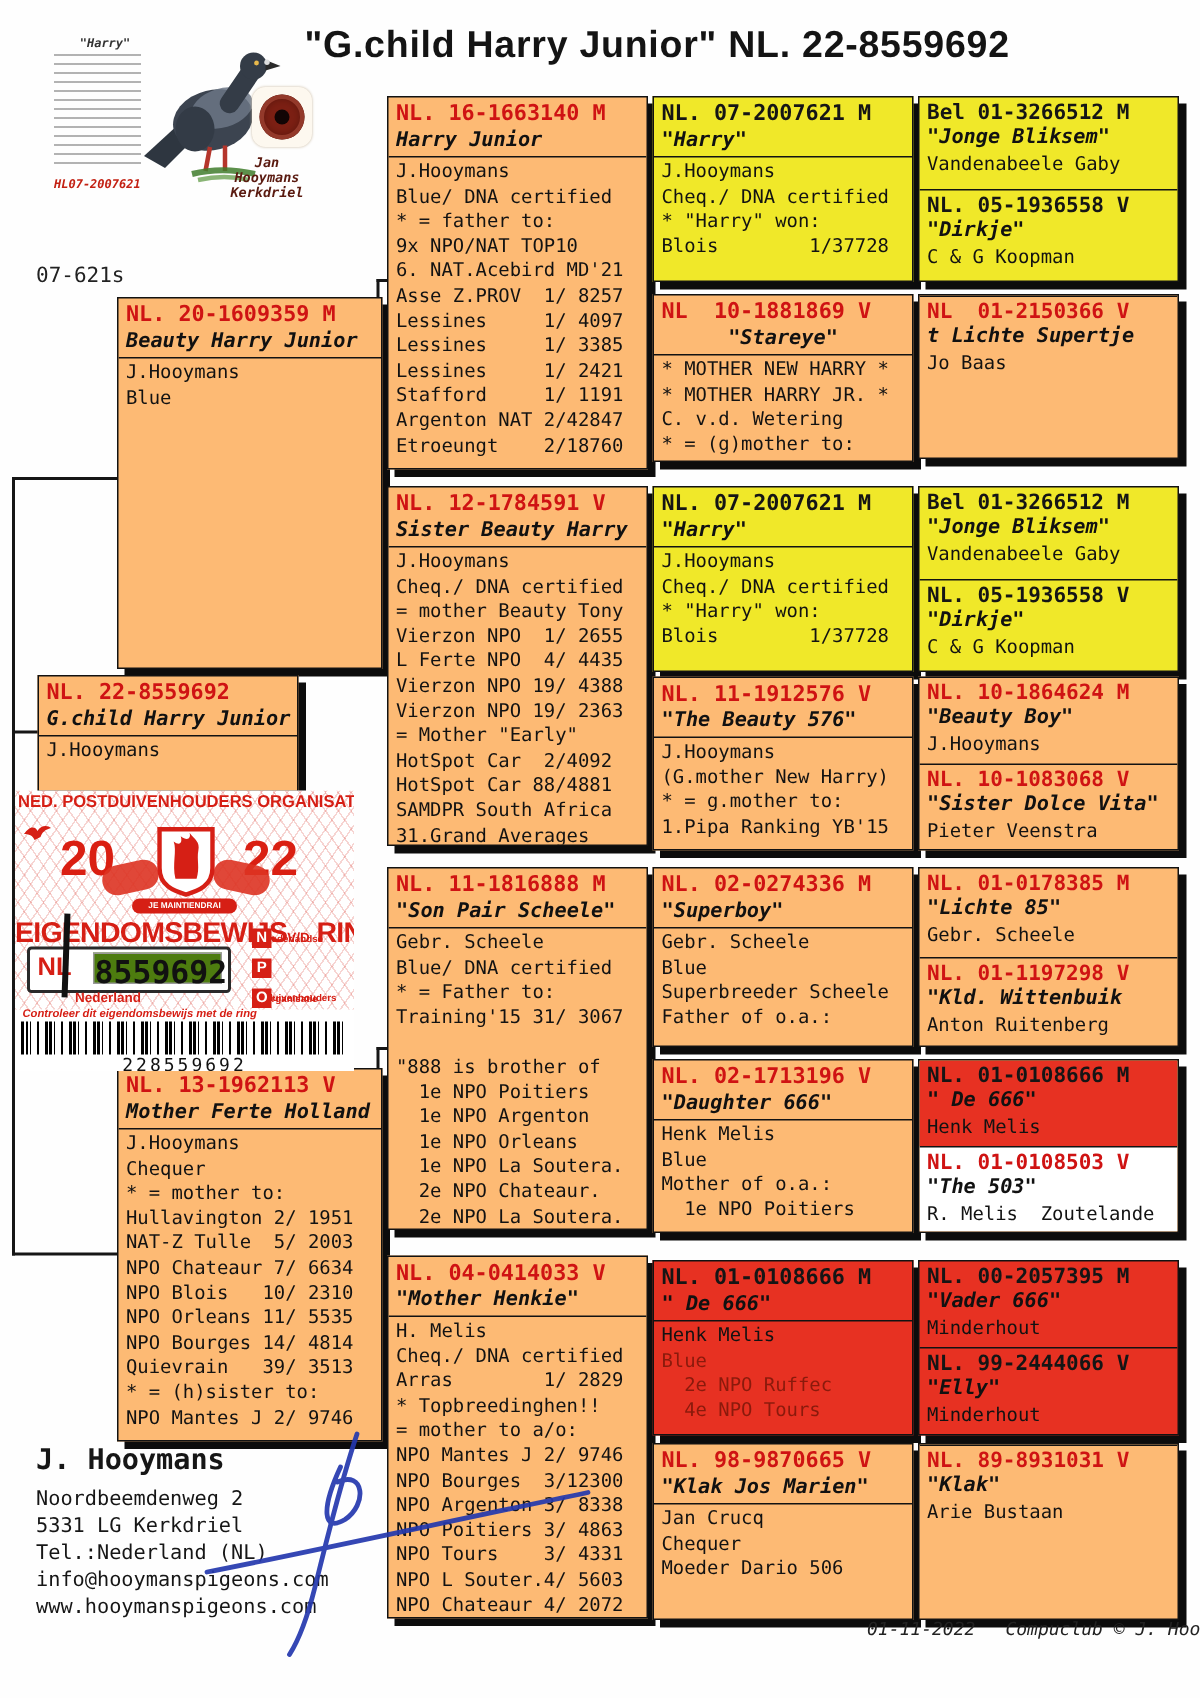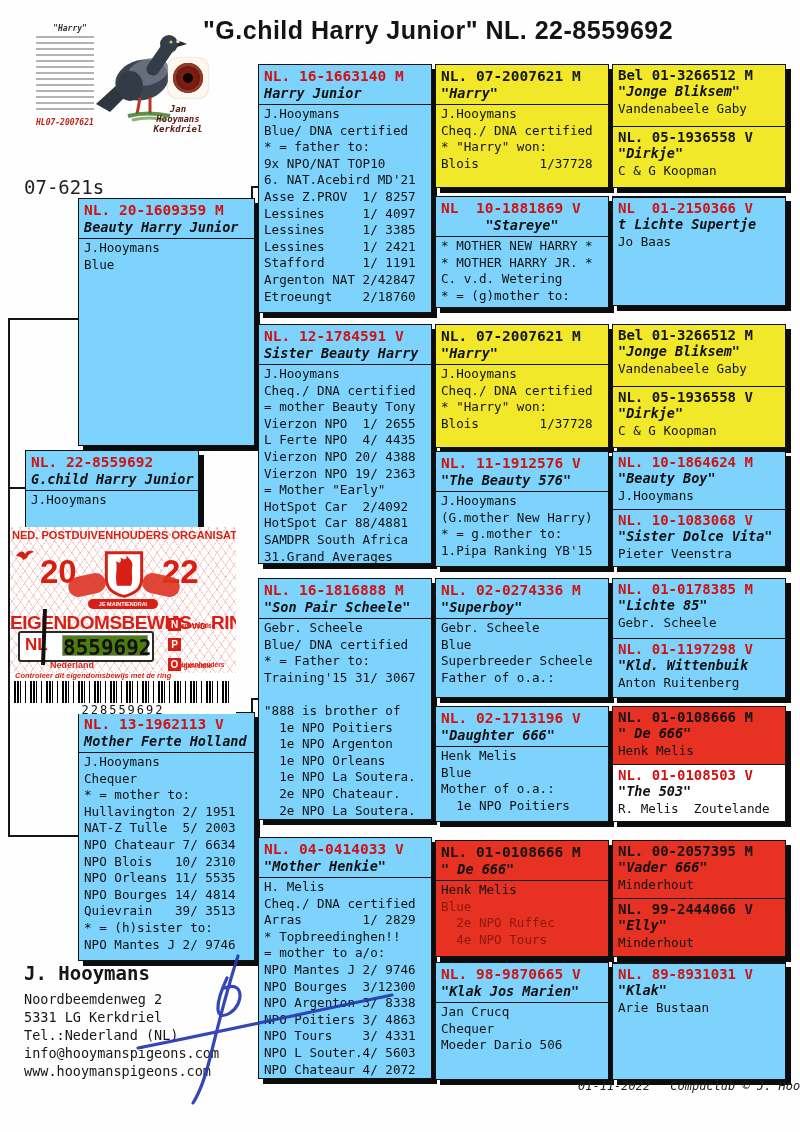--- a/index.html
+++ b/index.html
@@ -1,23 +1,23 @@
 <!DOCTYPE html>
 <html><head>
 <meta charset="utf-8">
 <style>
   html,body{margin:0;padding:0;background:#888;}
   #page{position:relative;width:800px;height:1132px;background:#fefefe;overflow:hidden;
         font-family:"DejaVu Sans Mono",monospace;}
   
   #title{position:absolute;left:203px;top:16px;font-family:"Liberation Sans",sans-serif;
          font-weight:bold;font-size:25px;color:#141414;letter-spacing:.5px;}
-  #notecode{position:absolute;left:24px;top:176px;font-size:19px;color:#222;}
+  #notecode{position:absolute;left:24px;top:176px;font-size:14px;color:#222;}
   
-  .pbox{position:absolute;background:#7dd3fc;border:1.6px solid #121212;box-shadow:5px 5px 0 #0c0c0c;
+  .pbox{position:absolute;background:#fdba74;border:1.6px solid #121212;box-shadow:5px 5px 0 #0c0c0c;
         overflow:hidden;}
   .pbox.yellow{background:#f0e829;}
   .pbox.red{background:#e73122;}
   .ring{font-weight:bold;font-size:14.5px;color:#cf1313;padding:3px 5px 0;white-space:pre;}
   .yellow .ring,.red .ring,.redbg .ring{color:#151515;}
   .bname{font-weight:bold;font-style:italic;font-size:13.5px;padding:1px 5px 3px;white-space:pre;color:#111;}
   .bname.center{text-align:center;}
   .single .bname{border-bottom:1.6px solid #121212;}
   .body{padding:1px 5px 0;}
   .owner,.line{font-size:12.6px;line-height:16.6px;white-space:pre;color:#121212;}
@@ -259,31 +259,31 @@
       </div>
       <div id="box-sister-beauty-harry" class="pbox white single">
         <div class="ring">NL. 12-1784591 V</div>
         <div class="bname">Sister Beauty Harry</div>
         <div class="body">
           <div class="owner">J.Hooymans</div>
           <div class="line">Cheq./ DNA certified</div>
           <div class="line">= mother Beauty Tony</div>
           <div class="line">Vierzon NPO  1/ 2655</div>
           <div class="line">L Ferte NPO  4/ 4435</div>
-          <div class="line">Vierzon NPO 20/ 4388</div>
+          <div class="line">Vierzon NPO 19/ 4388</div>
           <div class="line">Vierzon NPO 19/ 2363</div>
           <div class="line">= Mother "Early"</div>
           <div class="line">HotSpot Car  2/4092</div>
           <div class="line">HotSpot Car 88/4881</div>
           <div class="line">SAMDPR South Africa</div>
           <div class="line">31.Grand Averages</div>
         </div>
       </div>
       <div id="box-son-pair-scheele" class="pbox white single">
-        <div class="ring">NL. 16-1816888 M</div>
+        <div class="ring">NL. 11-1816888 M</div>
         <div class="bname">"Son Pair Scheele"</div>
         <div class="body">
           <div class="owner">Gebr. Scheele</div>
           <div class="line">Blue/ DNA certified</div>
           <div class="line">* = Father to:</div>
           <div class="line">Training'15 31/ 3067</div>
           <div class="line">&nbsp;</div>
           <div class="line">"888 is brother of</div>
           <div class="line">  1e NPO Poitiers</div>
           <div class="line">  1e NPO Argenton</div>

